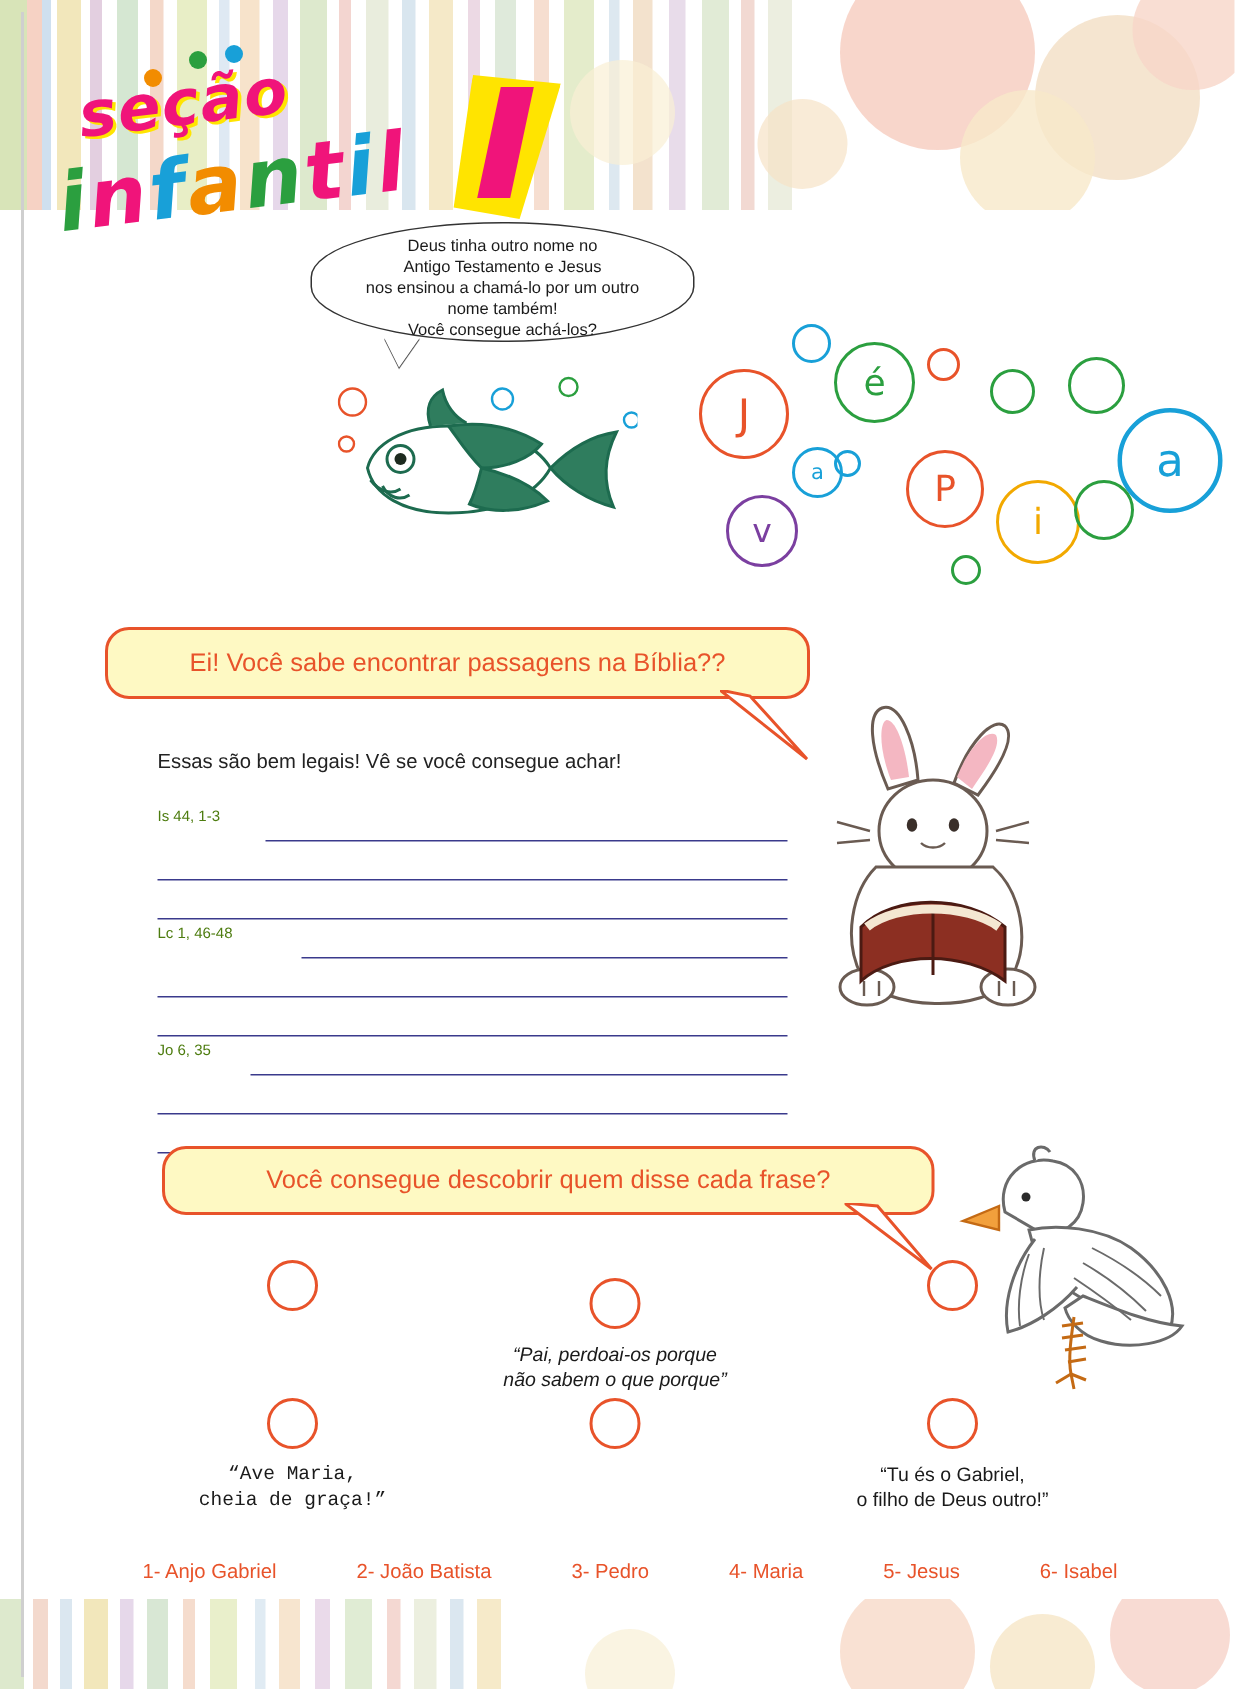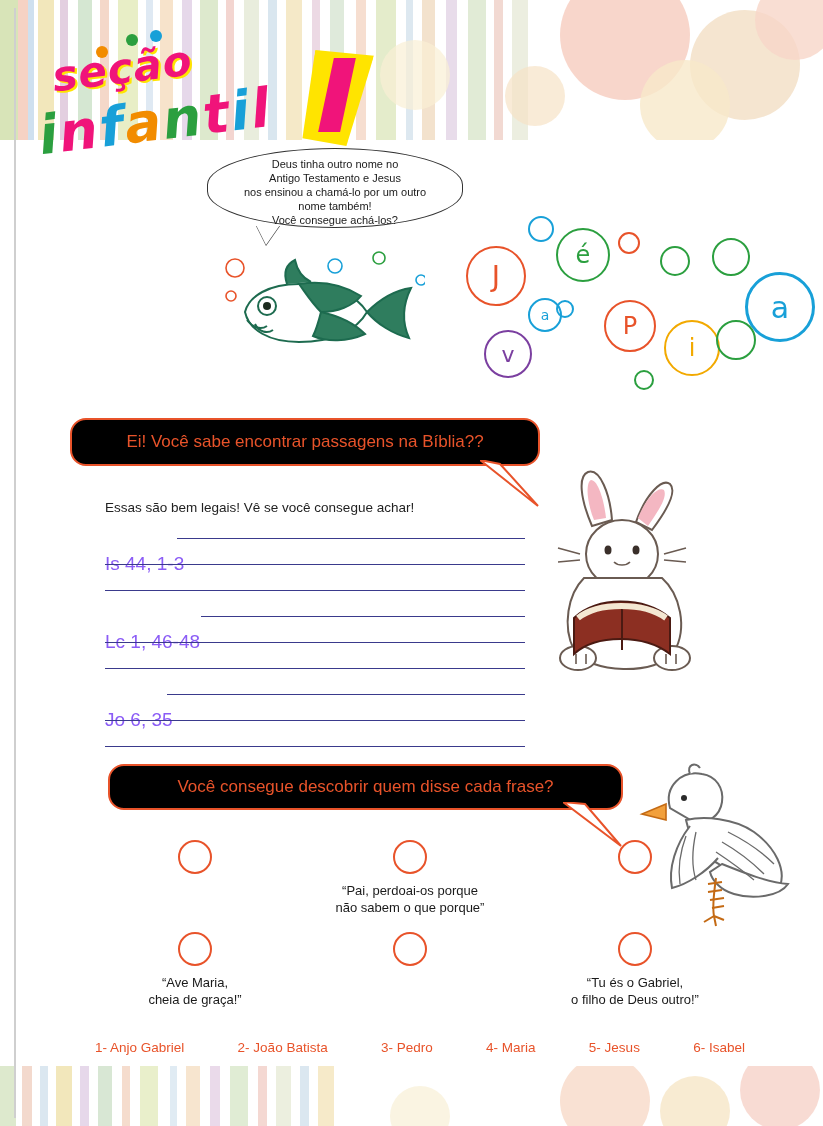--- a/index.html
+++ b/index.html
@@ -74,41 +74,41 @@
   }
   .bubble-fish .tail {
     position:absolute; left:48px; bottom:-18px; width:0; height:0;
     border-left:10px solid transparent; border-right:14px solid transparent;
     border-top:20px solid #fff;
     filter: drop-shadow(0 1px 0 #333);
   }
 
   .callout {
     position:absolute; border:2px solid #e8532a; border-radius:16px;
-    background:#000000; color:#e8532a;
+    background:#fef9c3; color:#e8532a;
     font-size:17px; display:flex; align-items:center; justify-content:center;
     box-sizing:border-box;
   }
   .callout .tail-poly {
     position:absolute; right:-2px; bottom:-44px; width:60px; height:48px;
   }
 
   
   .circle-letter {
     position:absolute; border-radius:50%;
     display:flex; align-items:center; justify-content:center;
     font-family:"DejaVu Sans", sans-serif;
   }
   .deco-circle { position:absolute; border-radius:50%; background:transparent; }
 
   
   #bible-block { position:absolute; left:105px; top:500px; width:420px; }
-  .bible-intro { font-size:13.5px; color:#222; }
+  .bible-intro { font-size:13.5px; color:#222; margin-bottom:22px; }
   .ref-row { position:relative; height:26px; }
-  .ref-label { position:absolute; left:0; top:2px; font-size:19px; color:#8b5cf6;margin-top:36px; }
+  .ref-label { position:absolute; left:0; top:2px; font-size:10px; color:#4d7c0f; }
   .blank-line { position:absolute; left:0; right:0; bottom:2px; border-bottom:1.2px solid #3a3a8c; }
   .blank-line.indent-1 { left:72px; }
   .blank-line.indent-2 { left:96px; }
   .blank-line.indent-3 { left:62px; }
 
   
   #quotes { position:absolute; left:95px; top:840px; width:640px; }
   .quote-cell { position:absolute; text-align:center; width:200px; }
   .quote-circle {
     width:30px; height:30px; border-radius:50%;
@@ -369,32 +369,32 @@
     <path d="M86,118 C84,132 82,146 84,156"></path>
     <path d="M78,124 l14,-2 M78,132 l14,-2 M80,140 l14,-2 M82,148 l12,-2"></path>
     <path d="M84,156 l-10,6 M84,156 l2,10 M84,156 l10,4"></path>
   </g>
 </svg>
 
 <div id="quotes">
   <div class="quote-cell" style="left:0px;top:0px;">
     <div class="quote-circle"></div>
   </div>
-  <div class="quote-cell" style="left:215px;top:0px;">
+  <div class="quote-cell" style="left:215px;top:12px;font-style:italic;">
     <div class="quote-circle"></div>
     <div class="quote-text">
       <div>“Pai, perdoai-os porque</div>
       <div>não sabem o que porque”</div>
     </div>
   </div>
   <div class="quote-cell" style="left:440px;top:0px;">
     <div class="quote-circle"></div>
   </div>
 
-  <div class="quote-cell" style="left:0px;top:92px;">
+  <div class="quote-cell" style="left:0px;top:92px;font-family:Liberation Mono, monospace;">
     <div class="quote-circle"></div>
     <div class="quote-text">
       <div>“Ave Maria,</div>
       <div>cheia de graça!”</div>
     </div>
   </div>
   <div class="quote-cell" style="left:215px;top:92px;">
     <div class="quote-circle"></div>
   </div>
   <div class="quote-cell" style="left:440px;top:92px;">

